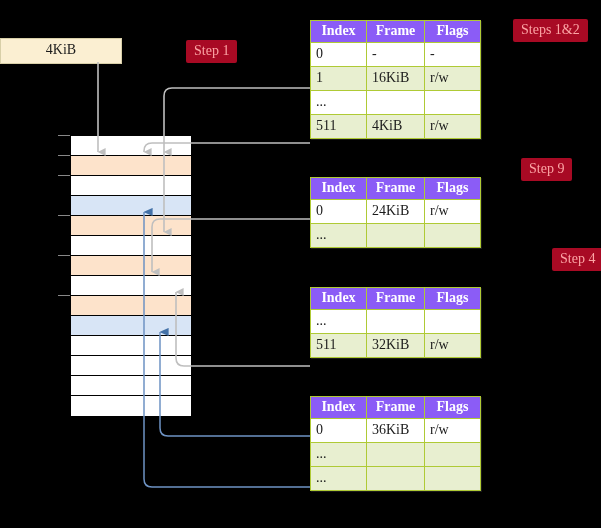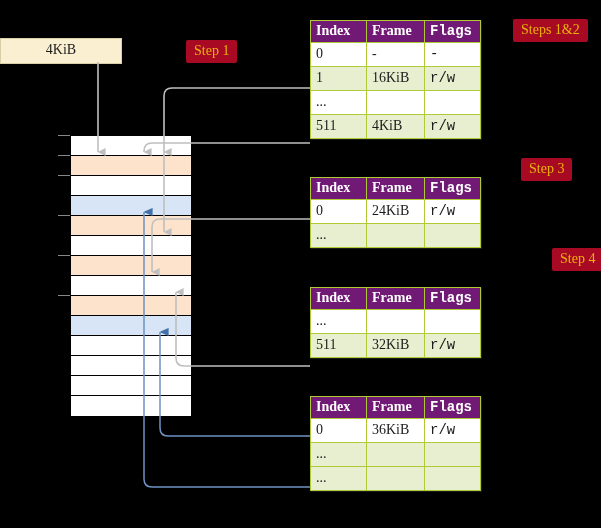--- a/index.html
+++ b/index.html
@@ -20,21 +20,21 @@
     left: 0; top: 0;
     width: 601px;
     height: 528px;
     background: #000;
   }
 
   
   .step-badge {
     position: absolute;
     background: #A80A24;
-    color: #eab308;
+    color: #fca5a5;
     font-size: 14px;
     line-height: 18px;
     padding: 2px 8px 3px 8px;
     border-radius: 2px;
     white-space: nowrap;
     box-shadow: 1px 1px 0 rgba(0,0,0,0.5);
     font-family: "Liberation Serif", "DejaVu Serif", serif;
   }
 
   
@@ -53,44 +53,44 @@
   .ptable {
     position: absolute;
     border-collapse: collapse;
     border-spacing: 0;
     background: #FFFFFF;
     font-size: 14px;
     table-layout: fixed;
     box-shadow: 1px 1px 0 rgba(255,255,255,0.10);
   }
   .ptable th {
-    background: #701a75;
+    background: #8b5cf6;
     color: #FFFFFF;
     font-weight: bold;
-    text-align: left;
+    text-align: center;
     padding: 2px 5px 3px 5px;
     border: 1px solid #AFCA35;
     height: 19px;
     box-sizing: border-box;
   }
   .ptable td {
     border: 1px solid #AFCA35;
     padding: 1px 5px 2px 5px;
     height: 24px;
     box-sizing: border-box;
     color: #1a1a1a;
     background: #FFFFFF;
     overflow: hidden;
     white-space: nowrap;
   }
   .ptable tr.alt td { background: #E8EFD0; }
   .ptable td.hl { background: #FCFBAD; }
   .col-index { width: 56px; }
   .col-frame { width: 58px; }
-  .col-flags { width: 56px; font-family: Liberation Mono, monospace; }
+  .col-flags { width: 56px; }
 
   
   #memcol {
     position: absolute;
     left: 70px;
     top: 135px;
     width: 120px;
     height: 280px;
     border: 1px solid #000000;
     box-sizing: border-box;
@@ -182,21 +182,21 @@
     <path d="M 310,366 L 184,366 Q 176,366 176,358 L 176,292" fill="none" stroke="#BFBFBF" stroke-width="1.6" marker-end="url(#agray-up)"></path>
 
     <path d="M 310,436 L 168,436 Q 160,436 160,428 L 160,332" fill="none" stroke="#6E93C4" stroke-width="1.5" marker-end="url(#ablue-up)"></path>
 
     <path d="M 310,487 L 152,487 Q 144,487 144,479 L 144,212" fill="none" stroke="#6E93C4" stroke-width="1.5" marker-end="url(#ablue-up)"></path>
   </svg>
 
   <div id="badges">
       <div class="step-badge" style="left: 186px; top: 40px;">Step 1</div>
       <div class="step-badge" style="left: 513px; top: 19px;">Steps 1&amp;2</div>
-      <div class="step-badge" style="left: 521px; top: 158px;">Step 3</div>
+      <div class="step-badge" style="left: 521px; top: 158px;">Step 9</div>
       <div class="step-badge" style="left: 516px; top: 248px; margin-left: 36px;">Step 4</div>
     </div>
 
   <div id="tables">
       <table class="ptable" style="left: 310px; top: 20px;">
         <thead>
           <tr>
             <th class="col-index">Index</th>
             <th class="col-frame">Frame</th>
             <th class="col-flags">Flags</th>

